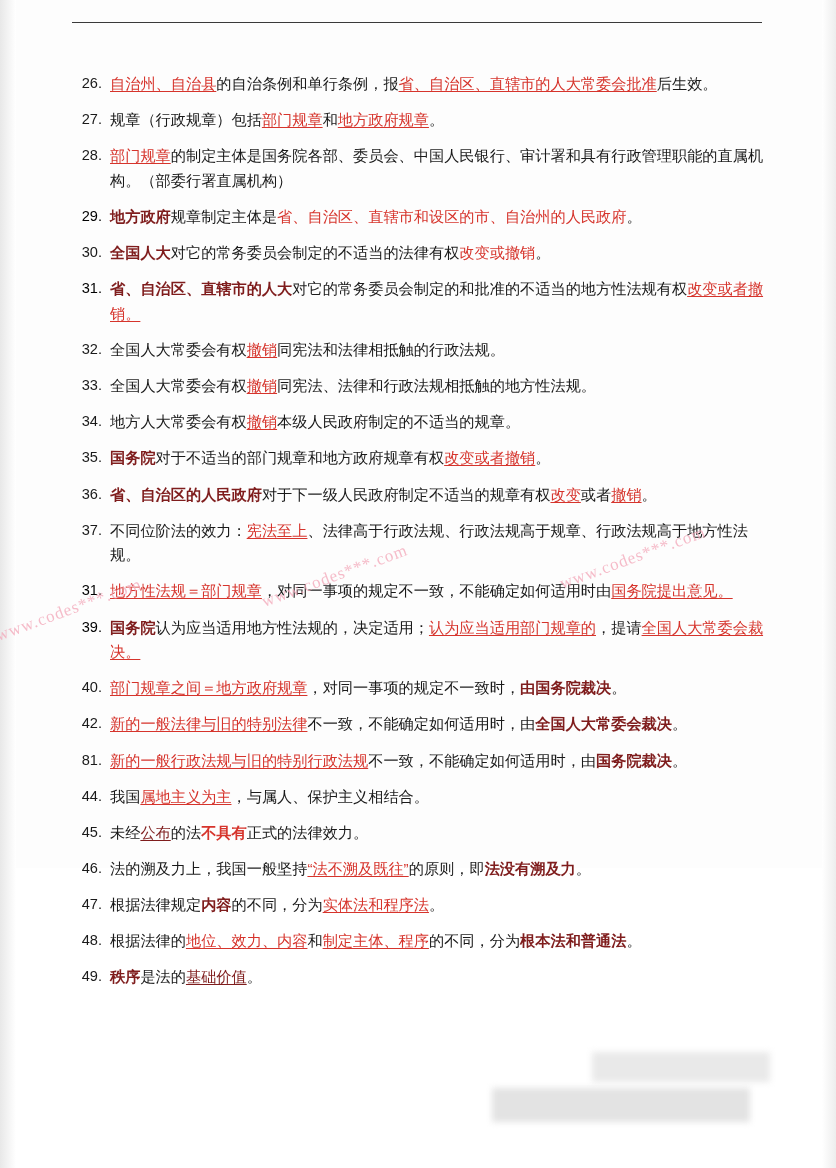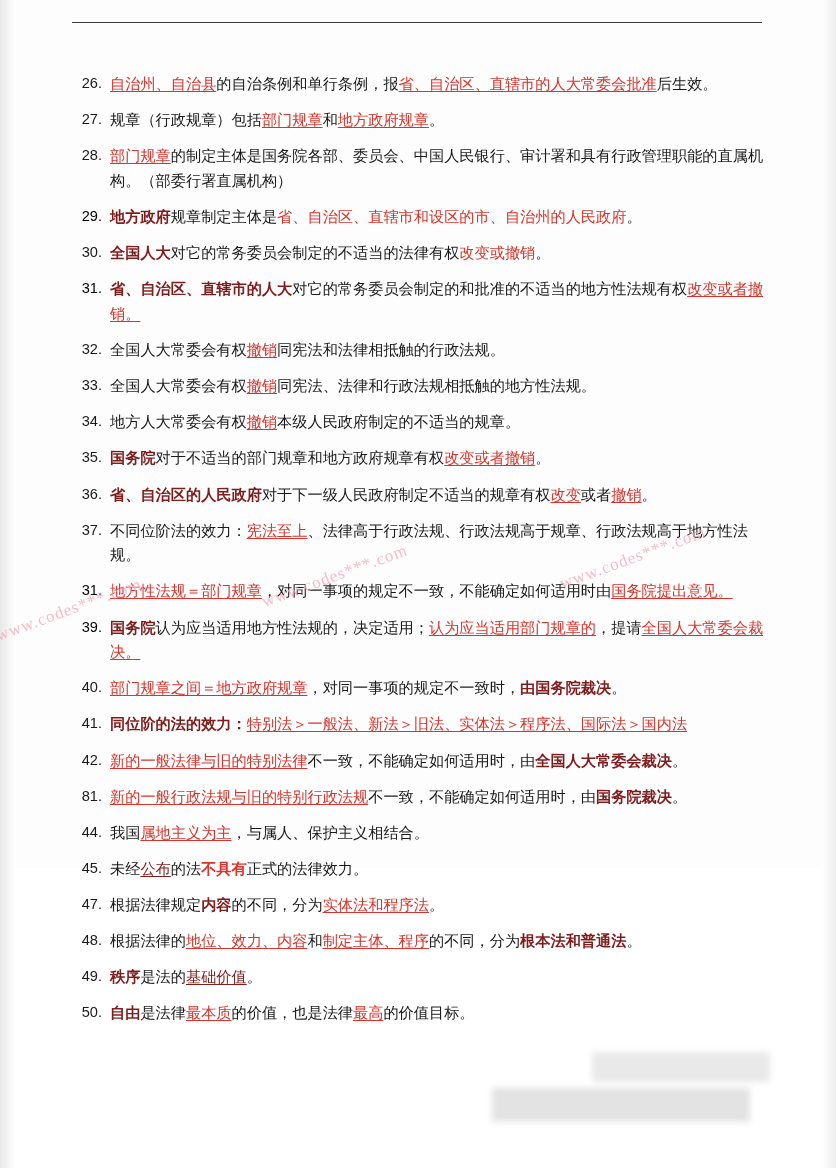--- a/index.html
+++ b/index.html
@@ -169,54 +169,50 @@
       </div>
       <div class="item">
         <div class="num red">39.</div>
         <div class="txt"><span class="g b">国务院</span><span class="">认为应当适用地方性法规的，决定适用；</span><span class="r u">认为应当适用部门规章的</span><span class="">，提请</span><span class="r u">全国人大常委会裁决。</span></div>
       </div>
       <div class="item">
         <div class="num">40.</div>
         <div class="txt"><span class="r u">部门规章之间＝地方政府规章</span><span class="">，对同一事项的规定不一致时，</span><span class="g b">由国务院裁决</span><span class="">。</span></div>
       </div>
       <div class="item">
-        <div class="num">41.</div>
-        <div class="txt"><span class="g b">同位阶的法的效力：</span><span class="r u">特别法＞一般法、新法＞旧法、实体法＞程序法、国际法＞国内法</span></div>
-      </div>
-      <div class="item">
         <div class="num">42.</div>
         <div class="txt"><span class="r u">新的一般法律与旧的特别法律</span><span class="">不一致，不能确定如何适用时，由</span><span class="g b">全国人大常委会裁决</span><span class="">。</span></div>
       </div>
       <div class="item">
         <div class="num">81.</div>
         <div class="txt"><span class="r u">新的一般行政法规与旧的特别行政法规</span><span class="">不一致，不能确定如何适用时，由</span><span class="g b">国务院裁决</span><span class="">。</span></div>
       </div>
       <div class="item">
         <div class="num">44.</div>
         <div class="txt"><span class="">我国</span><span class="r u">属地主义为主</span><span class="">，与属人、保护主义相结合。</span></div>
       </div>
       <div class="item">
         <div class="num">45.</div>
         <div class="txt"><span class="">未经</span><span class="g u">公布</span><span class="">的法</span><span class="r b">不具有</span><span class="">正式的法律效力。</span></div>
       </div>
       <div class="item">
+        <div class="num">46.</div>
+        <div class="txt"><span class="">法的溯及力上，我国一般坚持</span><span class="r u">“法不溯及既往”</span><span class="">的原则，即</span><span class="g b">法没有溯及力</span><span class="">。</span></div>
+      </div>
+      <div class="item">
         <div class="num">47.</div>
         <div class="txt"><span class="">根据法律规定</span><span class="g b">内容</span><span class="">的不同，分为</span><span class="r u">实体法和程序法</span><span class="">。</span></div>
       </div>
       <div class="item">
         <div class="num">48.</div>
         <div class="txt"><span class="">根据法律的</span><span class="r u">地位、效力、内容</span><span class="">和</span><span class="r u">制定主体、程序</span><span class="">的不同，分为</span><span class="g b">根本法和普通法</span><span class="">。</span></div>
       </div>
       <div class="item">
         <div class="num">49.</div>
         <div class="txt"><span class="g b">秩序</span><span class="">是法的</span><span class="g u">基础价值</span><span class="">。</span></div>
-      </div>
-      <div class="item">
-        <div class="num">50.</div>
-        <div class="txt"><span class="g b">自由</span><span class="">是法律</span><span class="r u">最本质</span><span class="">的价值，也是法律</span><span class="r u">最高</span><span class="">的价值目标。</span></div>
       </div>
     </div>
 
   <div class="wm wm1">www.codes***.com</div>
   <div class="wm wm2">www.codes***.com</div>
   <div class="wm wm3">www.codes***.com</div>
 
   <div class="blur-a"></div>
   <div class="blur-b"></div>
 </div>

